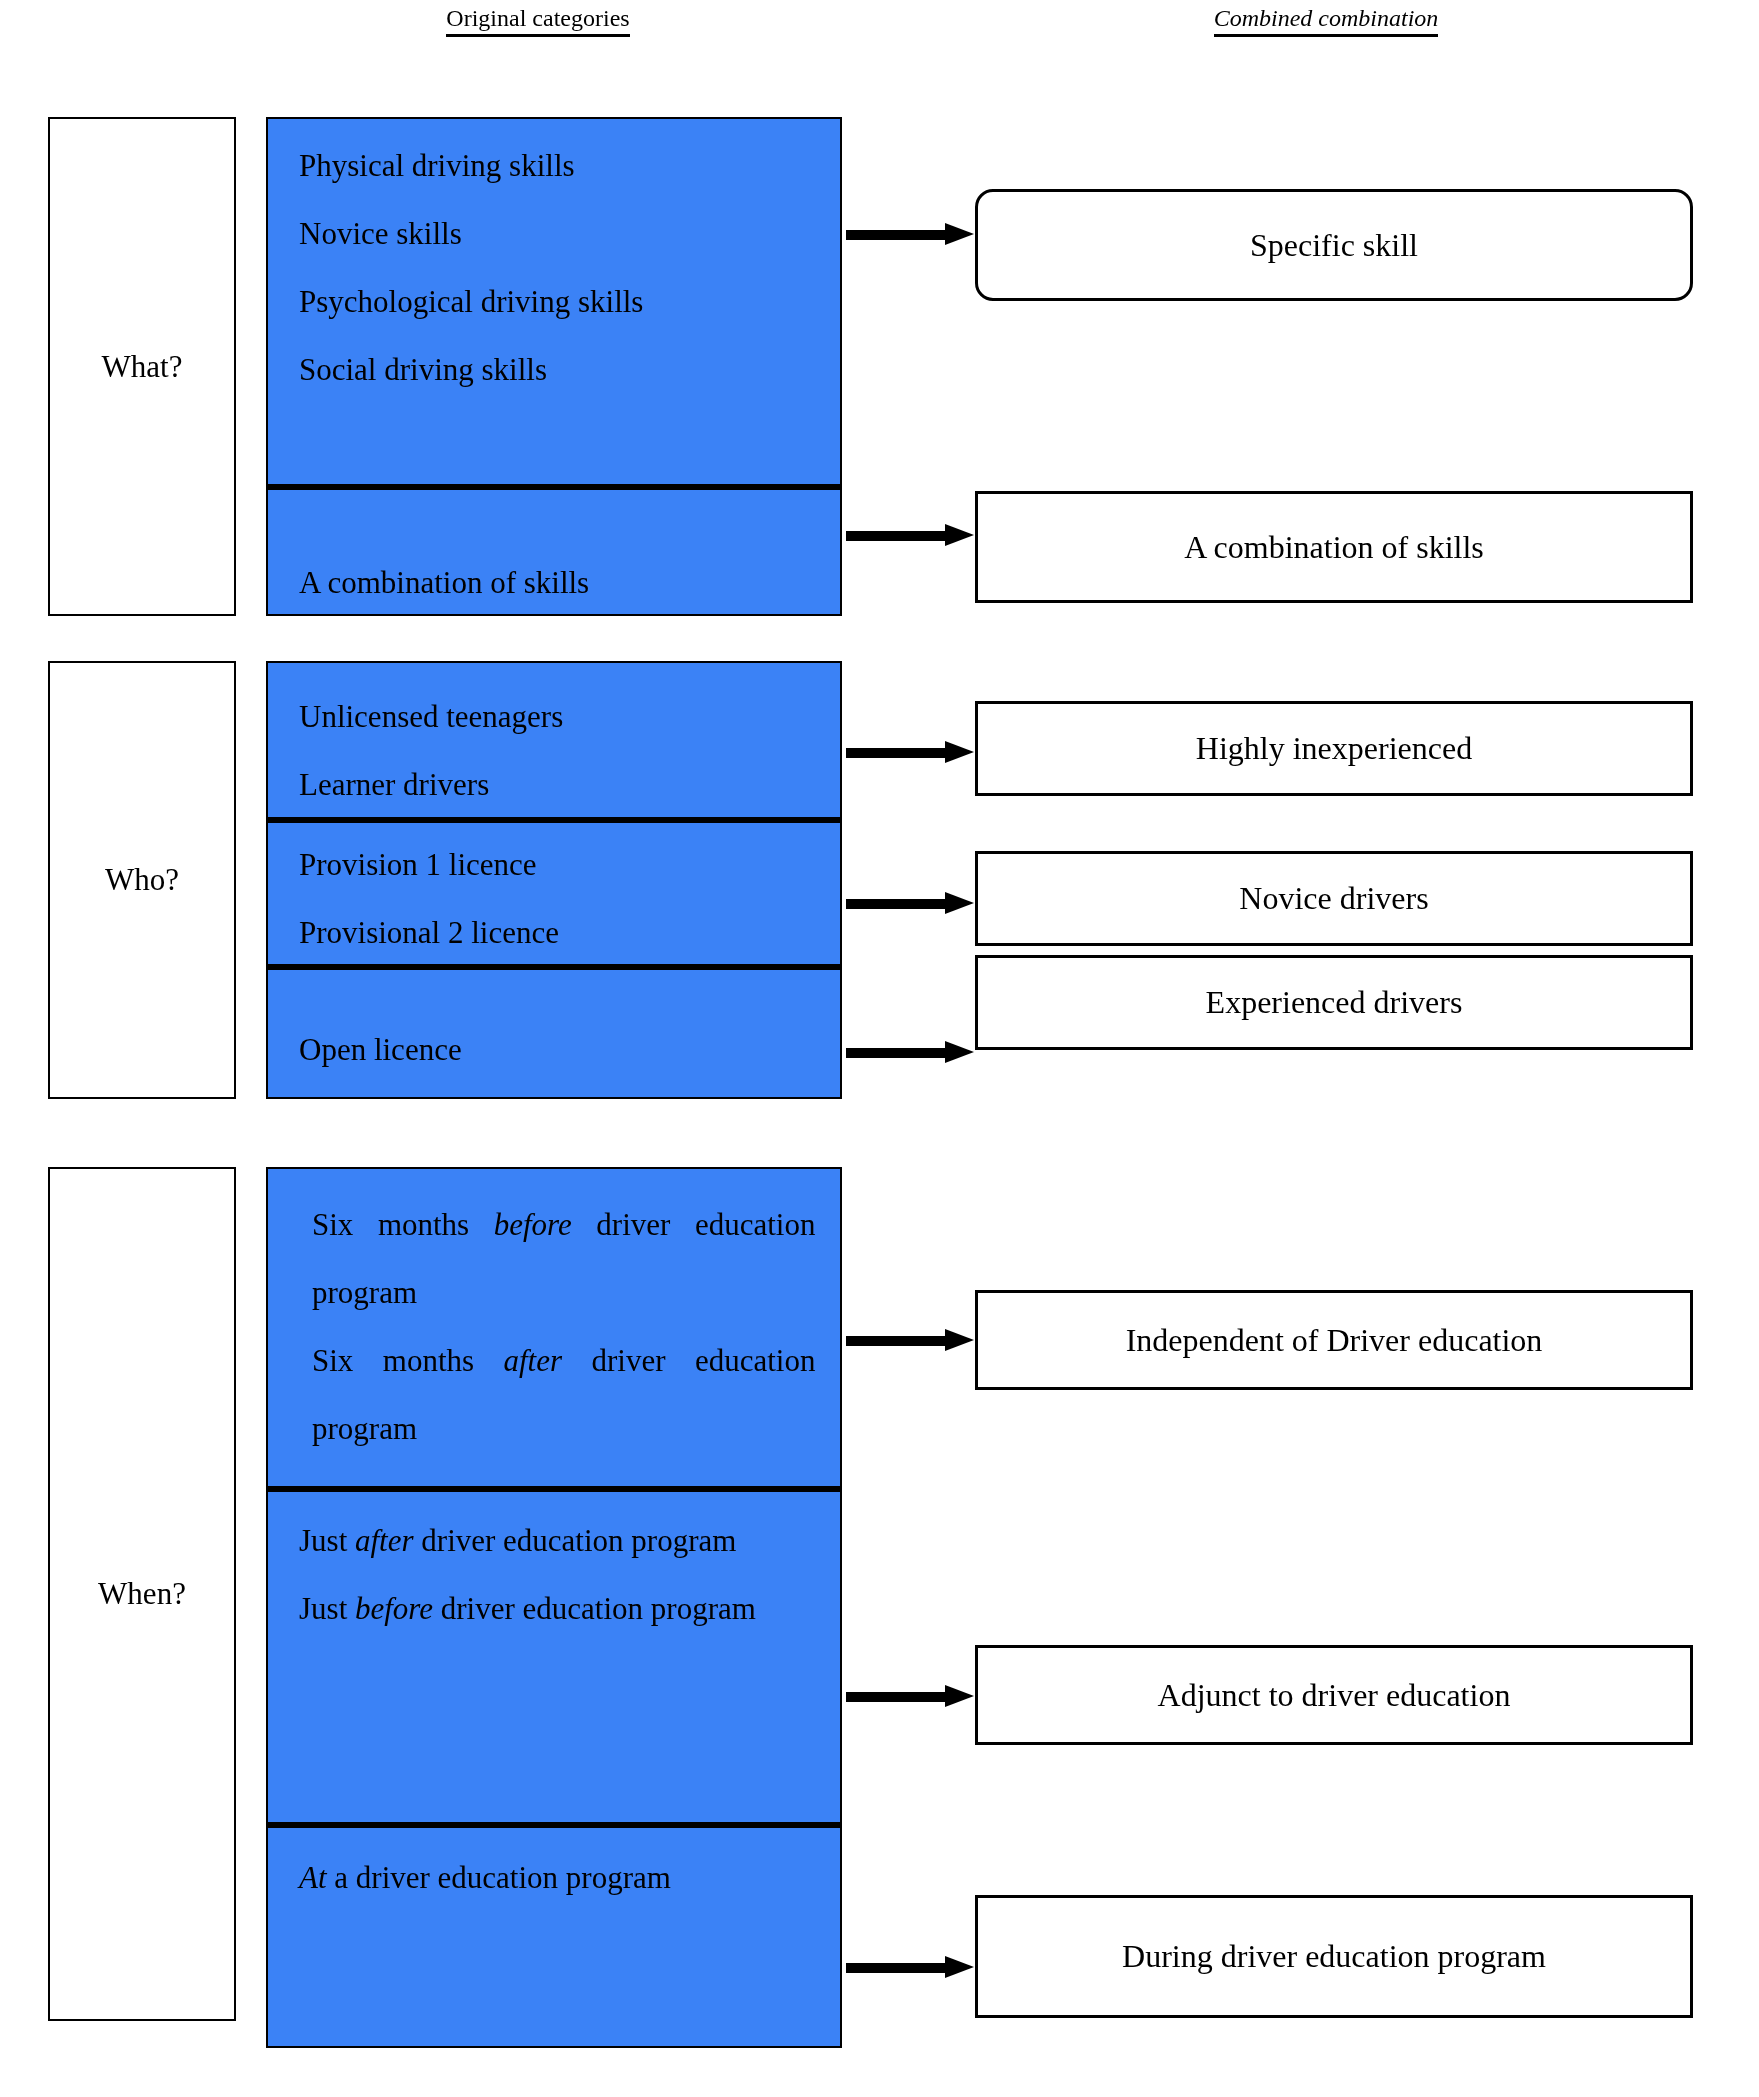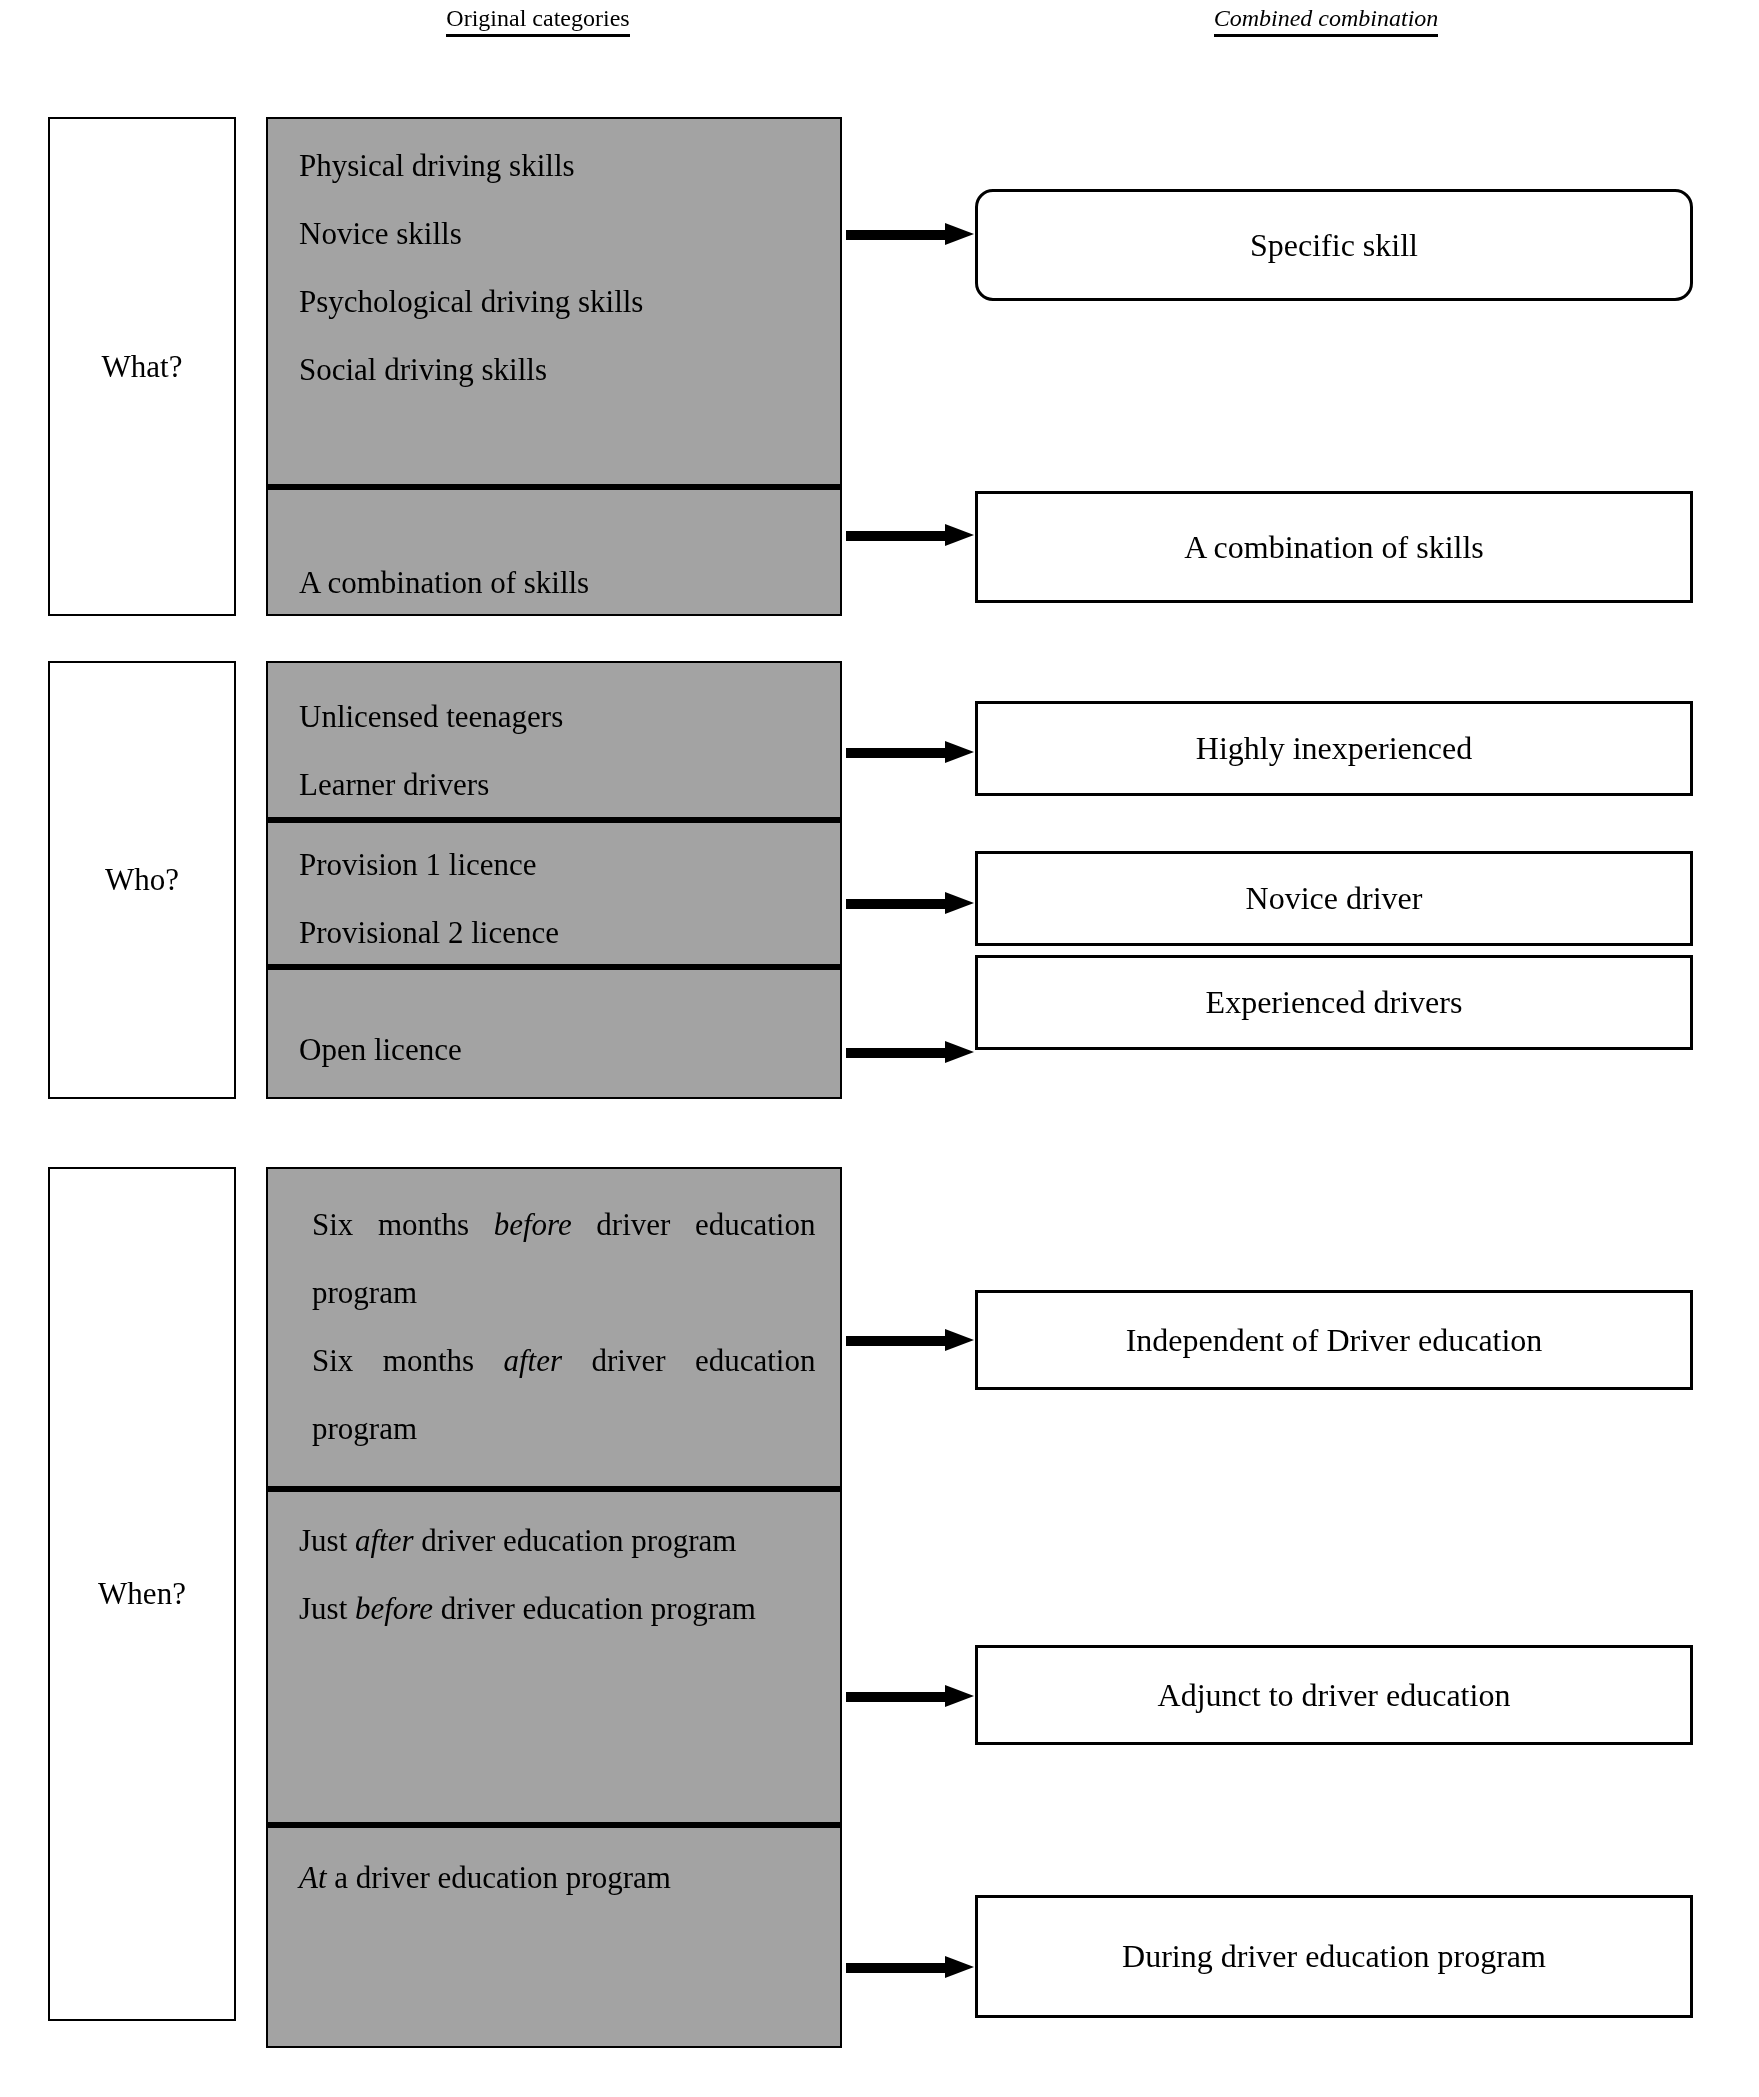--- a/index.html
+++ b/index.html
@@ -32,21 +32,21 @@
   .qbox{
     border:2.6px solid #000;
     background:#fff;
     display:flex;align-items:center;justify-content:center;
   }
   .qbox span{font-size:31px;}
 
   
   .origbox{
     border:2.6px solid #000;
-    background:#a3a3a3;
+    background:#3b82f6;
   }
   .origrow{
     position:absolute;
     left:0;right:0;
     padding:0 24.6px 0 31px;
     box-sizing:border-box;
   }
   .origrow p{
     margin:0;
     font-size:31px;
@@ -166,21 +166,21 @@
   </div>
   <div class="arrow" style="left:846px;top:1041px;width:128px;">
     <div class="shaft" style="width:101px;"></div>
       <div class="headt"></div>
   </div>
 
   <div class="abs combbox" style="left:975px;top:701px;width:718px;height:95px;">
     <span>Highly inexperienced</span>
   </div>
   <div class="abs combbox" style="left:975px;top:851px;width:718px;height:95px;">
-    <span>Novice driver</span>
+    <span>Novice drivers</span>
   </div>
   <div class="abs combbox" style="left:975px;top:955px;width:718px;height:95px;">
     <span>Experienced drivers</span>
   </div>
 
   <div class="abs qbox" style="left:48px;top:1167px;width:188px;height:854px;">
     <span>When?</span>
   </div>
 
   <div class="abs origbox justif" style="left:266px;top:1167px;width:576px;height:881px;">

